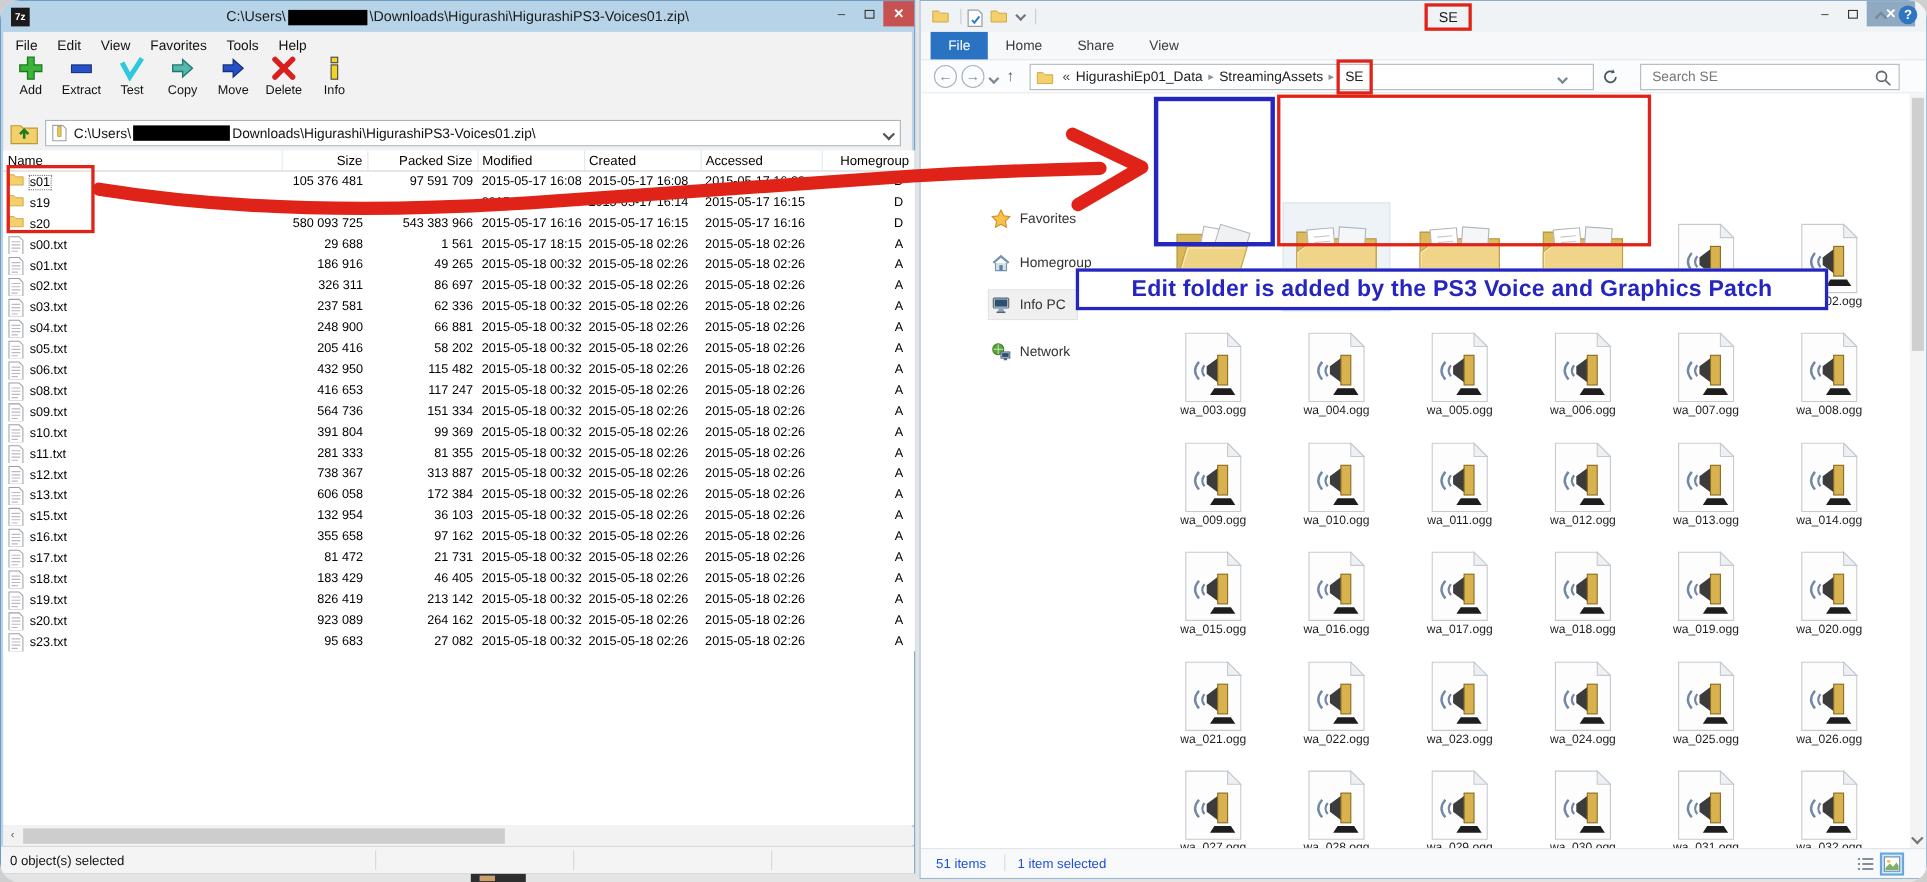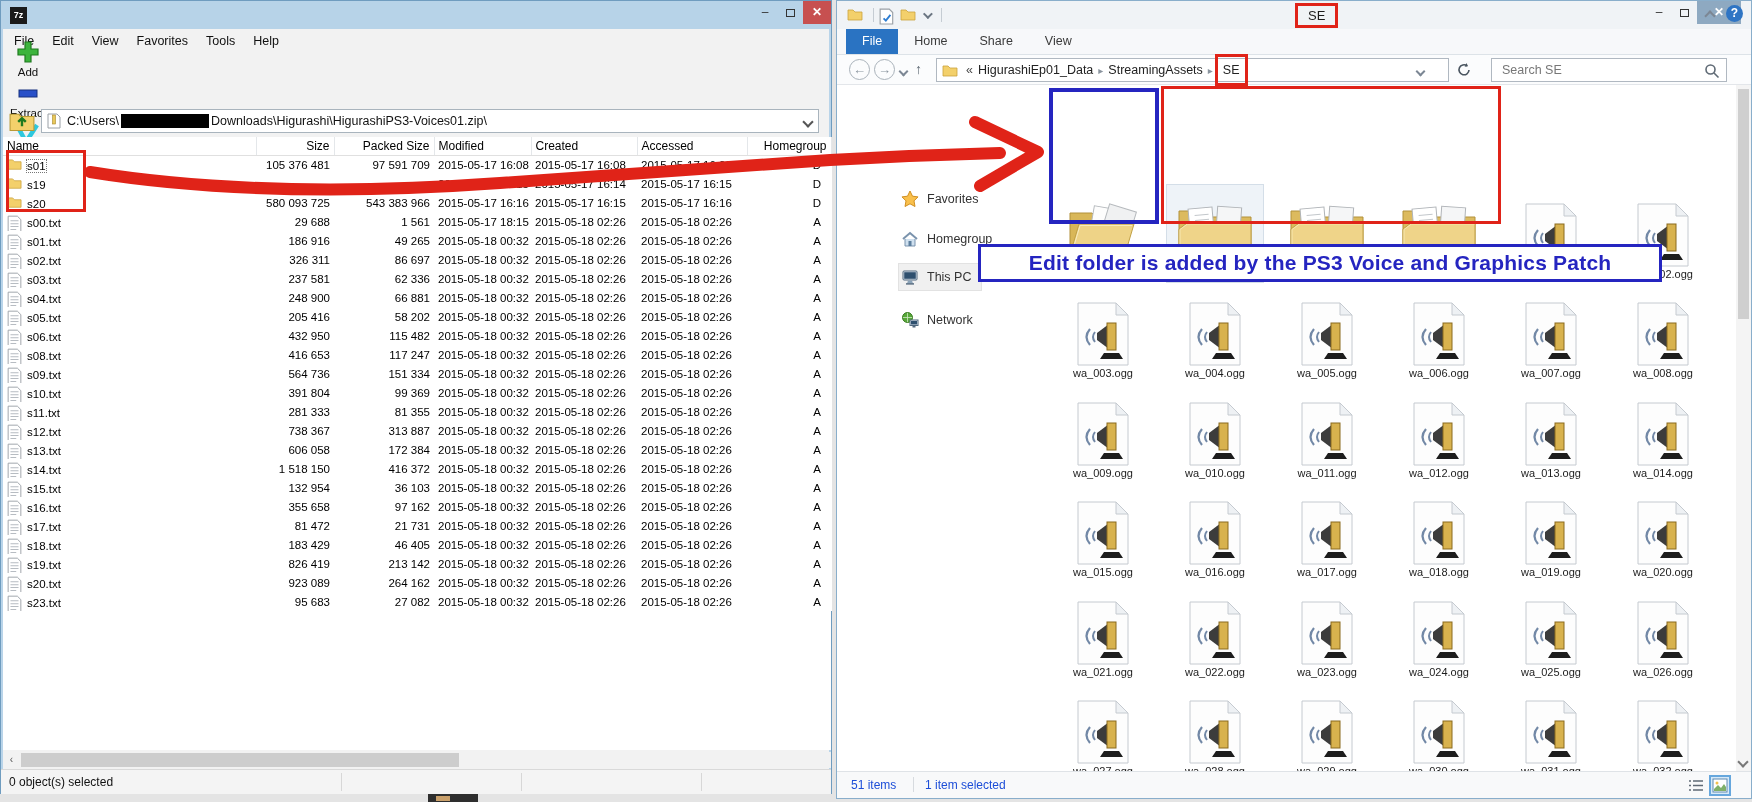--- a/index.html
+++ b/index.html
@@ -1,17 +1,17 @@
 <!DOCTYPE html>
 <html><head>
 <meta charset="utf-8">
 <style>
   html,body{margin:0;padding:0;background:#cfcfcf;}
   .stage{position:relative;width:1752px;height:802px;background:#e4e4e4;overflow:hidden;
-         font-family:"Liberation Sans",sans-serif;color:#111;}
+         font-family:"Liberation Sans",sans-serif;color:#111;border-radius:18px;}
   .stage *{box-sizing:border-box;}
   svg{display:block;}
 
   
   .w7z{position:absolute;left:0;top:0;width:832px;height:794px;background:#f2f2f2;
        border:1px solid #6f9cbf;box-shadow:inset 0 0 0 2px #b9d4e9;z-index:10;}
   .w7z-title{position:absolute;left:0;top:0;width:100%;height:28px;background:#b7d3e8;
              display:flex;align-items:center;}
   .w7z-appicon{position:absolute;left:9px;top:6px;width:17px;height:17px;background:#1b1b1b;
                color:#fff;font-size:9px;font-weight:bold;text-align:center;line-height:17px;}
@@ -19,21 +19,21 @@
   .redact{display:inline-block;width:72px;height:14px;background:#000;vertical-align:middle;margin:0 2px;}
   .redact.wide{width:88px;}
   .capbtn{position:absolute;top:0;height:23px;text-align:center;font-size:12px;color:#333;line-height:23px;cursor:default;}
   .w7z .btn-min{left:752px;width:24px;}
   .w7z .btn-max{left:777px;width:24px;}
   .w7z .btn-close{left:802px;width:28px;background:#c75050;color:#fff;font-weight:bold;}
   .glyph-sq{display:inline-block;width:9px;height:8px;border:1px solid #333;vertical-align:middle;}
 
   .w7z-menubar{position:absolute;left:4px;top:31px;height:20px;display:flex;font-size:12.5px;color:#111;}
   .m-item{padding:2px 9px;}
-  .w7z-toolbar{position:absolute;left:4px;top:36px;height:52px;display:flex;flex-direction:column;}
+  .w7z-toolbar{position:absolute;left:4px;top:46px;height:52px;display:flex;}
   .tb-btn{width:46px;text-align:center;}
   .tb-btn .tb-ic{width:24px;height:24px;margin:3px auto 2px auto;}
   .tb-btn .tb-lb{font-size:11.5px;color:#111;}
 
   .w7z-addr{position:absolute;left:0;top:108px;width:100%;height:26px;}
   .upbtn{position:absolute;left:8px;top:1px;width:26px;height:22px;}
   .zcombo{position:absolute;left:40px;top:0;width:778px;height:24px;background:#fff;
           border:1px solid #a9b4bd;display:flex;align-items:center;font-size:12.5px;padding-left:5px;}
   .zcombo .zicon{width:14px;height:16px;margin-right:6px;}
   .combo-chev{position:absolute;right:6px;top:8px;width:8px;height:8px;border-right:2px solid #555;
@@ -142,20 +142,21 @@
   .desk-blob i{position:absolute;left:8px;top:2px;width:14px;height:5px;background:#c9a06b;}
 </style>
 </head>
 <body>
 
 <div class="stage">
 
   <div class="w7z">
     <div class="w7z-title">
       <div class="w7z-appicon">7z</div>
+      <div class="w7z-titletext"><span>C:\Users\</span><span class="redact"></span><span>\Downloads\Higurashi\HigurashiPS3-Voices01.zip\</span></div>
       <div class="capbtn btn-min">–</div>
       <div class="capbtn btn-max"><span class="glyph-sq"></span></div>
       <div class="capbtn btn-close">✕</div>
     </div>
     <div class="w7z-menubar">
         <div class="m-item">File</div>
         <div class="m-item">Edit</div>
         <div class="m-item">View</div>
         <div class="m-item">Favorites</div>
         <div class="m-item">Tools</div>
@@ -431,32 +432,20 @@
             <td class="c5">2015-05-18 02:26</td>
             <td class="attr c6">A</td>
           </tr>
           <tr>
             <td class="c0"><span class="rowicon"><svg viewBox="0 0 13 16">
                   <path d="M1 1h8l3 3v11H1z" fill="#fff" stroke="#9aa0a6" stroke-width=".8"></path>
                   <path d="M3 5h7M3 7.5h7M3 10h7M3 12.5h5" stroke="#b7bcc2" stroke-width=".9"></path>
                 </svg></span><span class="fname">s13.txt</span></td>
             <td class="num c1">606 058</td>
             <td class="num c2">172 384</td>
-            <td class="c3">2015-05-18 00:32</td>
-            <td class="c4">2015-05-18 02:26</td>
-            <td class="c5">2015-05-18 02:26</td>
-            <td class="attr c6">A</td>
-          </tr>
-          <tr>
-            <td class="c0"><span class="rowicon"><svg viewBox="0 0 13 16">
-                  <path d="M1 1h8l3 3v11H1z" fill="#fff" stroke="#9aa0a6" stroke-width=".8"></path>
-                  <path d="M3 5h7M3 7.5h7M3 10h7M3 12.5h5" stroke="#b7bcc2" stroke-width=".9"></path>
-                </svg></span><span class="fname">s14.txt</span></td>
-            <td class="num c1">1 518 150</td>
-            <td class="num c2">416 372</td>
             <td class="c3">2015-05-18 00:32</td>
             <td class="c4">2015-05-18 02:26</td>
             <td class="c5">2015-05-18 02:26</td>
             <td class="attr c6">A</td>
           </tr>
           <tr>
             <td class="c0"><span class="rowicon"><svg viewBox="0 0 13 16">
                   <path d="M1 1h8l3 3v11H1z" fill="#fff" stroke="#9aa0a6" stroke-width=".8"></path>
                   <path d="M3 5h7M3 7.5h7M3 10h7M3 12.5h5" stroke="#b7bcc2" stroke-width=".9"></path>
                 </svg></span><span class="fname">s15.txt</span></td>
@@ -650,21 +639,21 @@
           </div>
           <div class="sb-item sel" style="top: 179px;">
             <span class="sbic">
               <svg viewBox="0 0 18 18">
                 <rect x="2" y="3" width="14" height="9" rx="1" fill="#dfe9f2" stroke="#51677c"></rect>
                 <rect x="3.2" y="4.2" width="11.6" height="6.6" fill="#2e4f6e"></rect>
                 <path d="M7 12.5h4l1 3H6z" fill="#8ba3b8"></path>
                 <rect x="5" y="15.2" width="8" height="1.4" fill="#51677c"></rect>
               </svg>
             </span>
-            <span class="sblabel">This PC</span>
+            <span class="sblabel">Info PC</span>
           </div>
           <div class="sb-item" style="top: 222px;">
             <span class="sbic">
               <svg viewBox="0 0 18 18">
                 <circle cx="6.5" cy="6.5" r="5" fill="#57a839" stroke="#3c7d24"></circle>
                 <path d="M2 6.5h9M6.5 2v9" stroke="#cfe9c4" stroke-width=".8"></path>
                 <rect x="9" y="9" width="8" height="5.5" fill="#dfe9f2" stroke="#51677c"></rect>
                 <rect x="10" y="10" width="6" height="3.5" fill="#2e4f6e"></rect>
                 <rect x="11.5" y="14.5" width="3" height="2" fill="#51677c"></rect>
               </svg>

